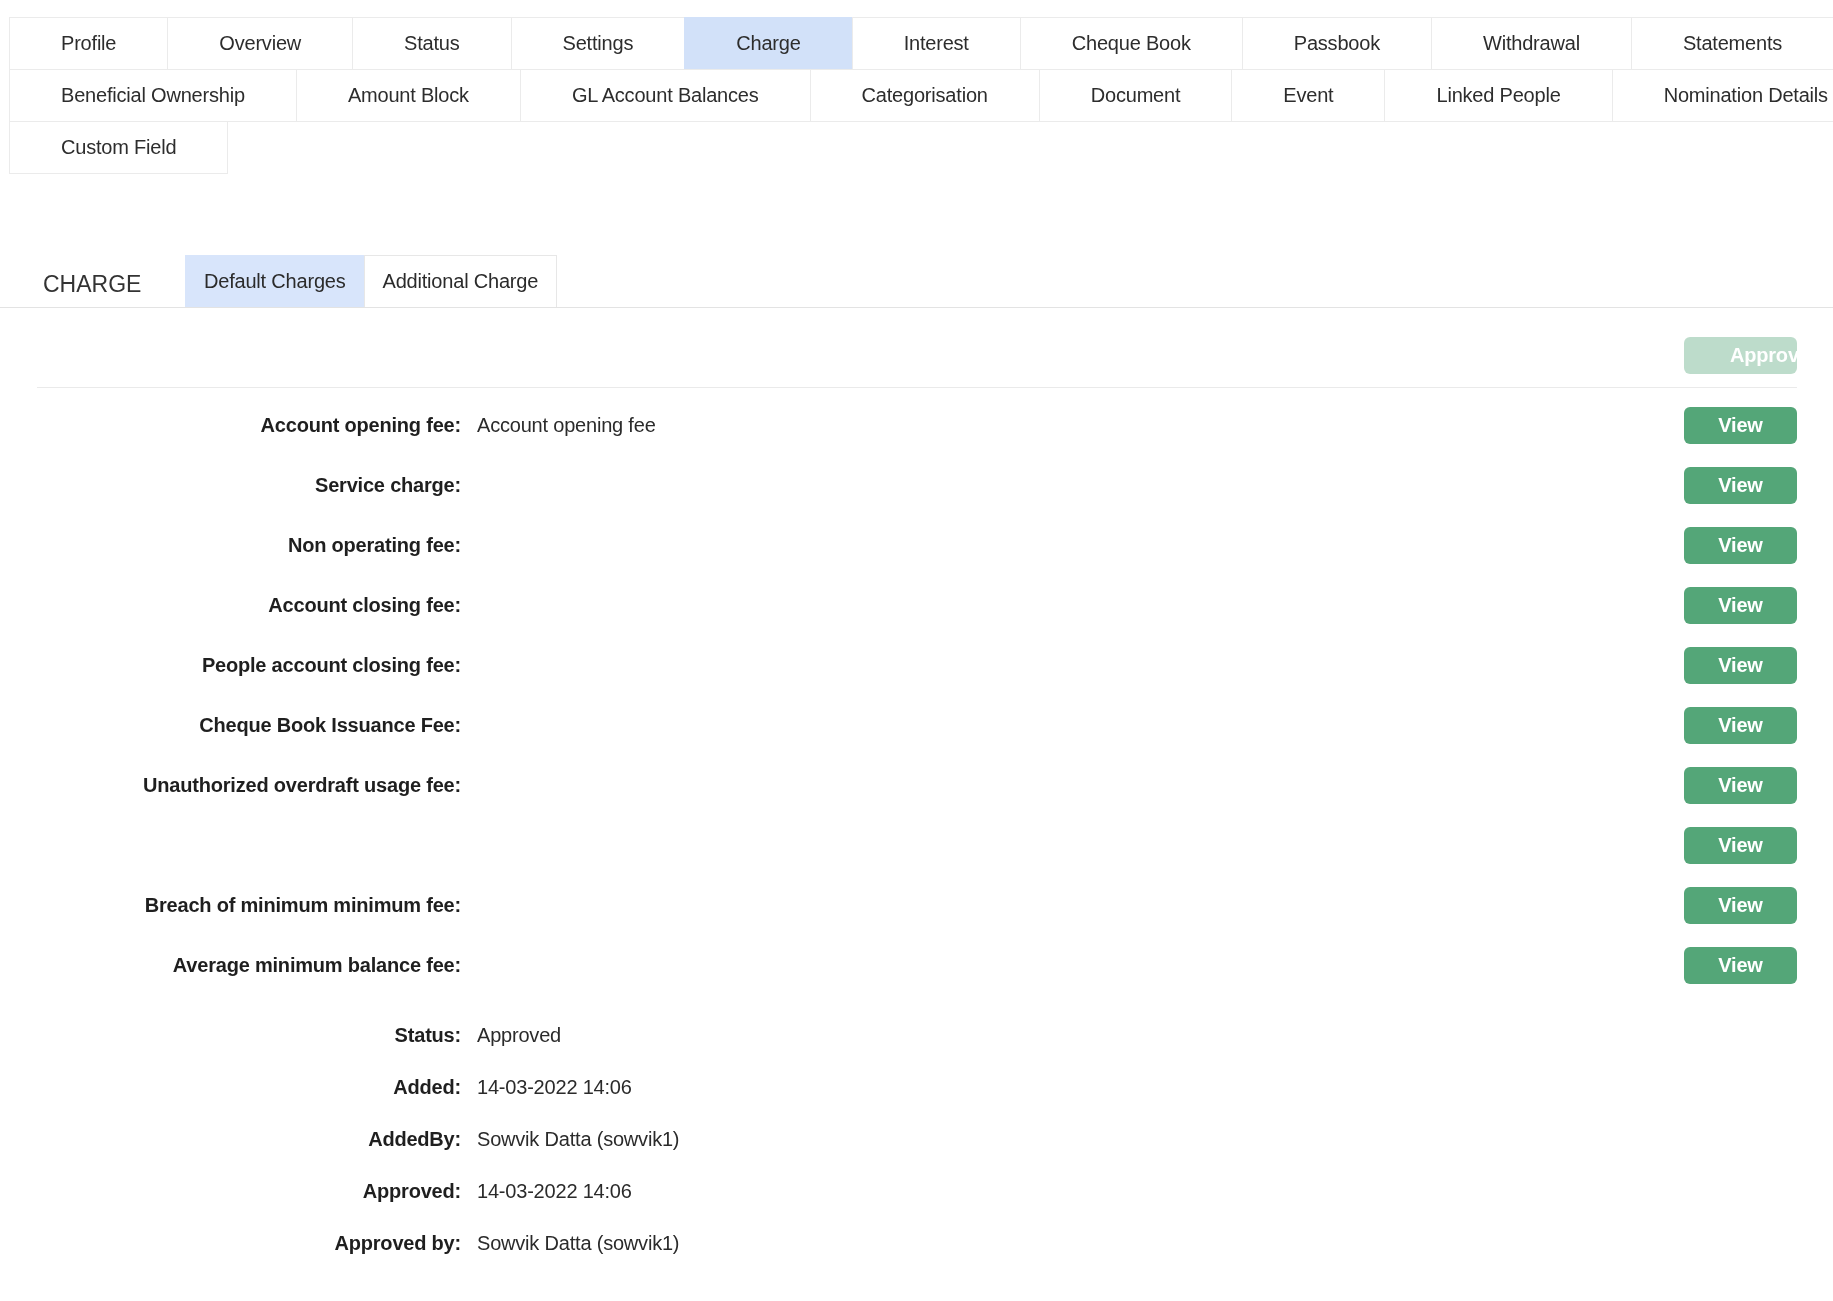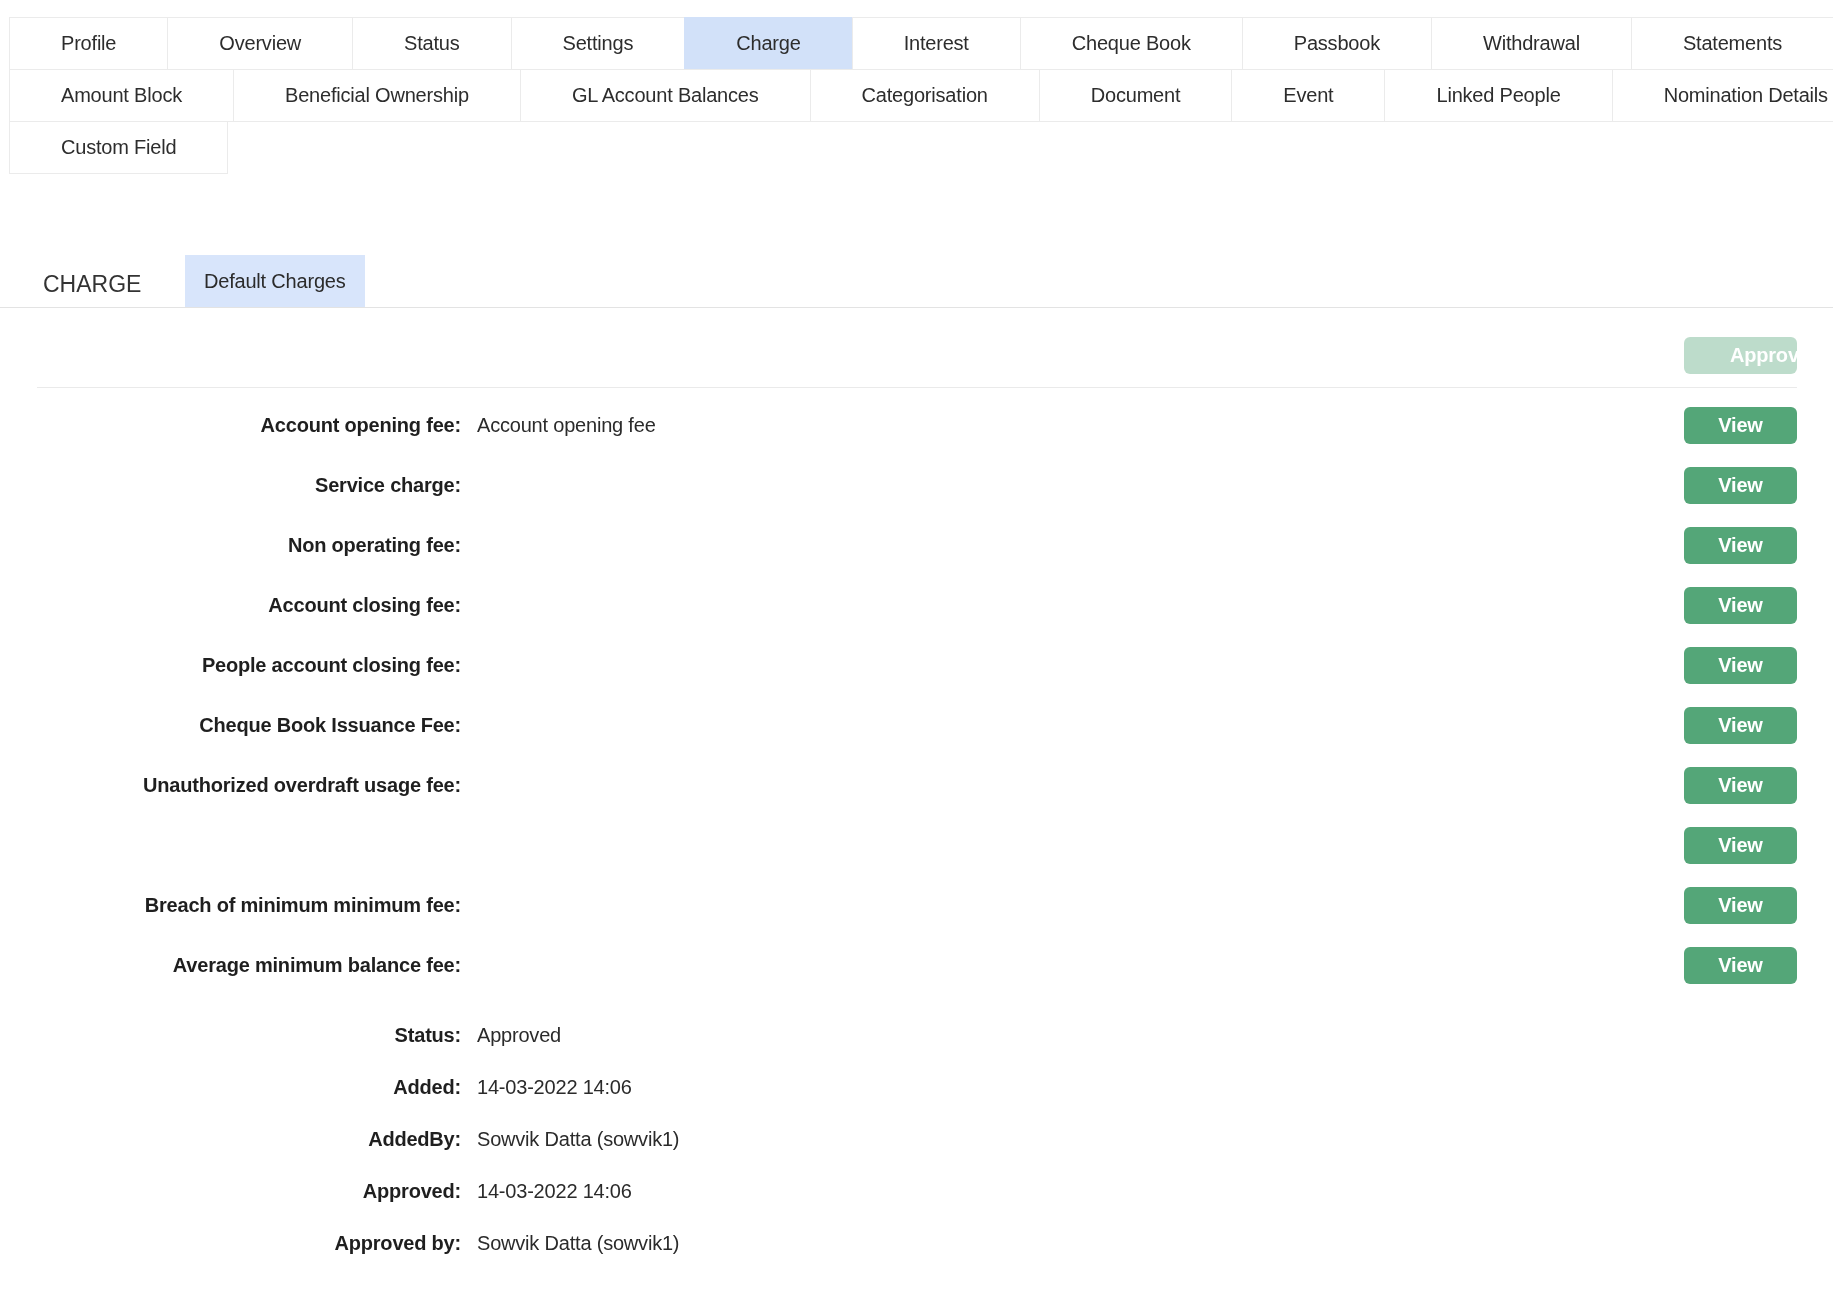--- a/index.html
+++ b/index.html
@@ -98,39 +98,40 @@
       <div class="tab">Passbook</div>
       <div class="tab">Withdrawal</div>
       <div class="tab">Statements</div>
       <div class="tab">Secured By</div>
       <div class="tab">
         <span>Signatory</span>
         <span class="badge">!</span>
       </div>
     </div>
     <div class="tabrow">
+      <div class="tab">Beneficial Ownership</div>
       <div class="tab">Amount Block</div>
-      <div class="tab">Beneficial Ownership</div>
       <div class="tab">GL Account Balances</div>
       <div class="tab">Categorisation</div>
       <div class="tab">Document</div>
       <div class="tab">Event</div>
       <div class="tab">Linked People</div>
       <div class="tab">Nomination Details</div>
       <div class="tab">Notes</div>
     </div>
     <div class="tabrow">
       <div class="tab">Custom Field</div>
     </div>
   </nav>
 
   <div class="section-header">
     <div class="section-title">CHARGE</div>
     <div class="subtabs">
       <div class="subtab active">Default Charges</div>
+      <div class="subtab">Additional Charge</div>
     </div>
   </div>
 
   <main class="content">
 
     <div class="approve-row">
       <button class="btn disabled" disabled="">Approve</button>
     </div>
 
     <div class="fee-rows">

